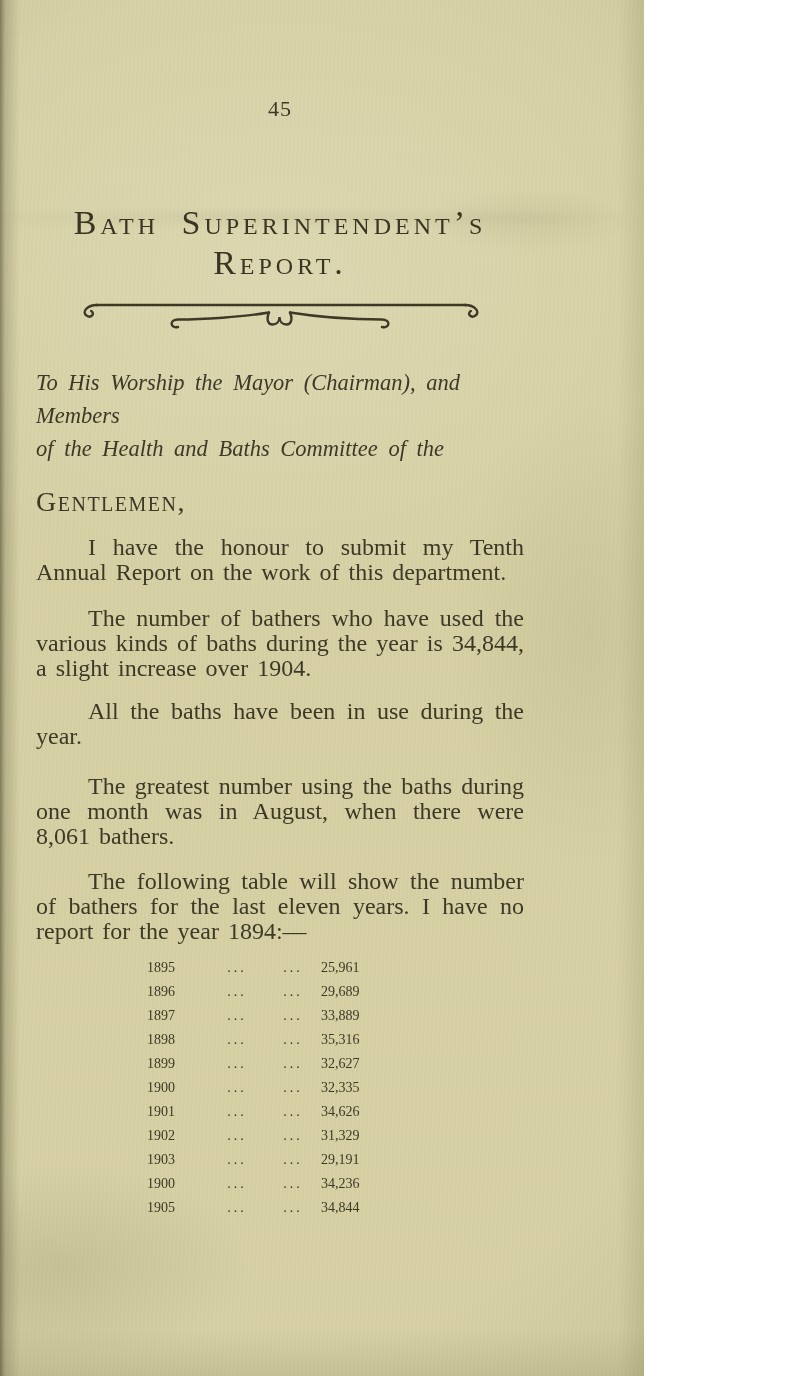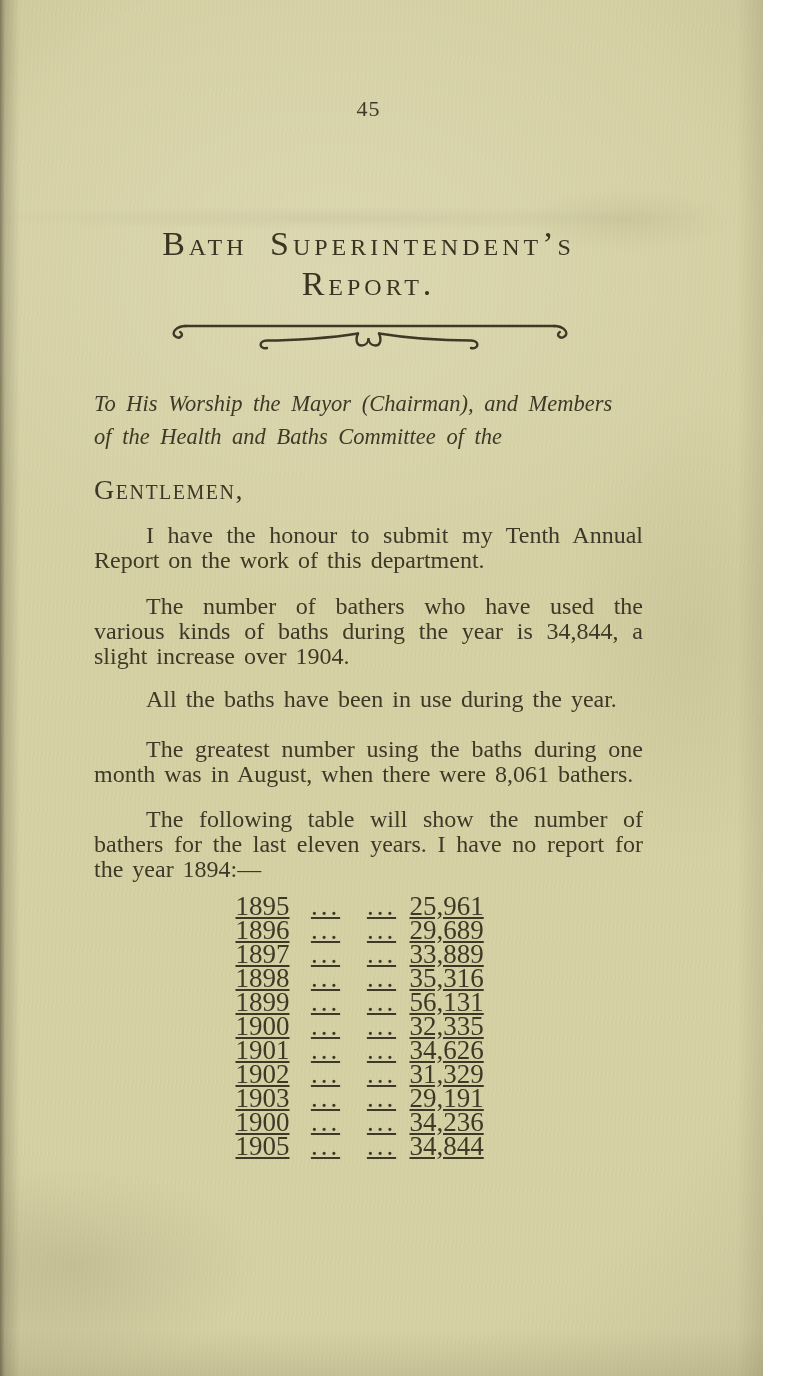--- a/index.html
+++ b/index.html
@@ -7,24 +7,24 @@
     width: 800px;
     height: 1376px;
     overflow: hidden;
     font-family: "Liberation Serif", "DejaVu Serif", serif;
     color: #3e3827;
   }
 
   
   .sheet {
     position: relative;
-    width: 763px;
+    width: 644px;
     height: 1376px;
     box-sizing: border-box;
-    padding: 97px 120px 0 94px;
+    padding: 97px 120px 0 36px;
     background-color: #d6d0a4;
     background-image:
       
       radial-gradient(ellipse 620px 480px at 44% 20%, rgba(255,255,244,0.16), rgba(255,255,244,0) 70%),
       
       radial-gradient(ellipse 150px 45px at 82% 16%, rgba(108,101,64,0.10), rgba(108,101,64,0) 70%),
       radial-gradient(ellipse 190px 330px at 91% 46%, rgba(108,101,64,0.09), rgba(108,101,64,0) 70%),
       radial-gradient(ellipse 500px 16px at 45% 218px, rgba(98,91,57,0.09), rgba(98,91,57,0) 75%),
       radial-gradient(ellipse 260px 140px at 10% 92%, rgba(92,86,56,0.12), rgba(92,86,56,0) 70%),
       
@@ -38,21 +38,21 @@
   }
 
   .page-number {
     text-align: center;
     font-size: 22px;
     line-height: 24px;
     letter-spacing: 1px;
   }
 
   .title {
-    margin: 103px 0 0 0;
+    margin: 82px 0 0 0;
     font-size: 34px;
     line-height: 40px;
     font-weight: normal;
     font-variant: small-caps;
     letter-spacing: 4px;
     word-spacing: 10px;
     text-align: center;
     color: #3a3523;
   }
 
@@ -90,22 +90,21 @@
   }
   p.para.m1 { margin-top: 20px; }
   p.para.m2 { margin-top: 21px; }
   p.para.m3 { margin-top: 18px; }
   p.para.m4 { margin-top: 25px; }
   p.para.m5 { margin-top: 20px; }
 
   .bathers-table {
     margin: 12px auto 12px auto;
     width: 266px;
-    font-size: 27px;
-    text-decoration: underline;
+    font-size: 14px;
   }
   .trow {
     display: flex;
     height: 24px;
     line-height: 24px;
     align-items: baseline;
   }
   .trow .ty { width: 62px; text-align: left; }
   .trow .td { width: 56px; text-align: center; letter-spacing: 3px; }
   .trow .tv { flex: 1; text-align: left; }
@@ -165,21 +164,21 @@
     <div class="trow">
       <span class="ty">1898</span>
       <span class="td">...</span>
       <span class="td">...</span>
       <span class="tv">35,316</span>
     </div>
     <div class="trow">
       <span class="ty">1899</span>
       <span class="td">...</span>
       <span class="td">...</span>
-      <span class="tv">56,131</span>
+      <span class="tv">32,627</span>
     </div>
     <div class="trow">
       <span class="ty">1900</span>
       <span class="td">...</span>
       <span class="td">...</span>
       <span class="tv">32,335</span>
     </div>
     <div class="trow">
       <span class="ty">1901</span>
       <span class="td">...</span>

